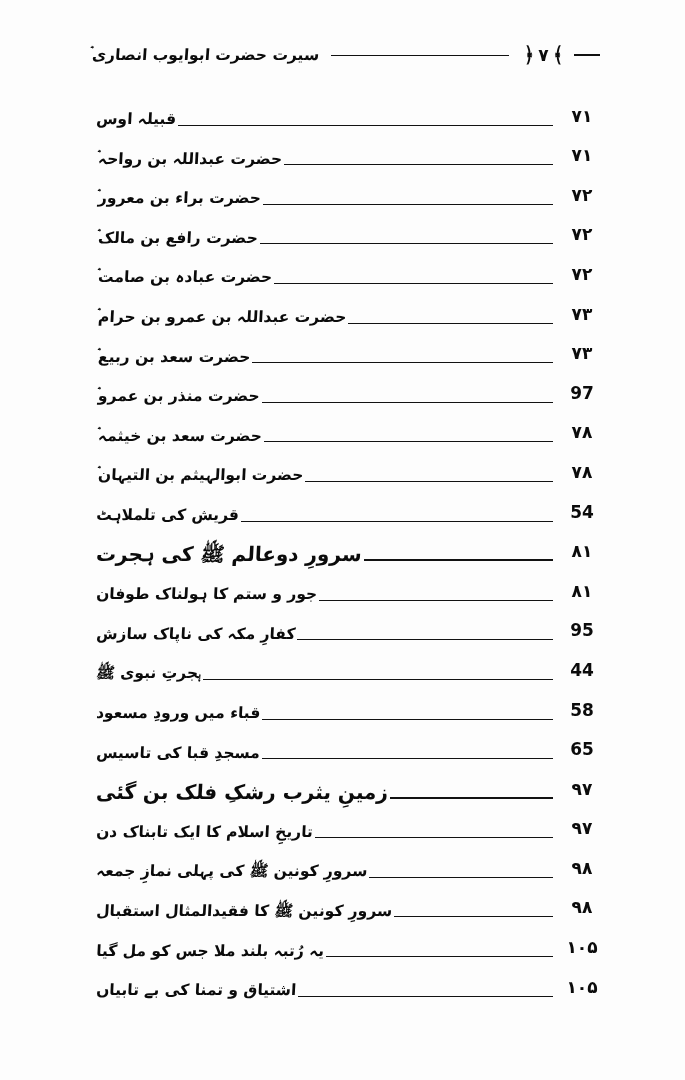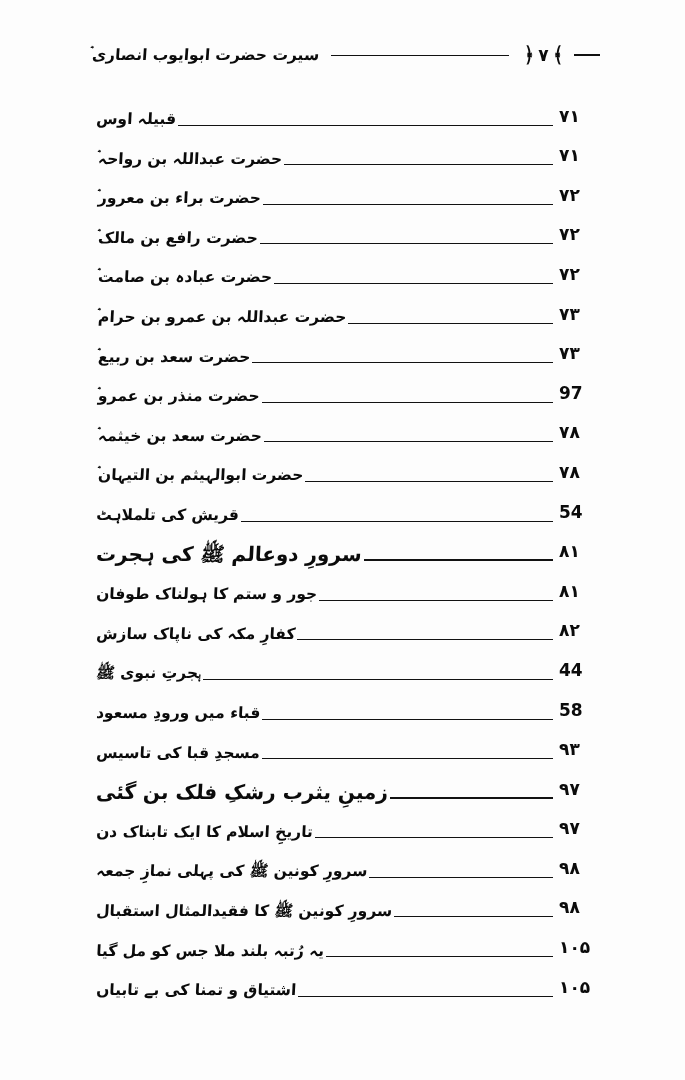--- a/index.html
+++ b/index.html
@@ -90,21 +90,21 @@
     display: flex;
     flex-direction: row;      
     align-items: flex-end;
     height: 39.6px;
     position: relative;
   }
   .toc-pageno {
     flex: 0 0 46px;
     font-size: 17px;
     font-weight: 700;
-    text-align: left;
+    text-align: center;
     line-height: 1;
     padding-bottom: 7px;
     white-space: nowrap;
     direction: rtl;
     unicode-bidi: isolate;
   }
   .toc-leader {
     flex: 1 1 auto;
     height: 0;
     border-bottom: 1.7px solid #121212;
@@ -215,36 +215,36 @@
         <span class="toc-pageno">۸۱</span>
         <span class="toc-leader"></span>
         <span class="toc-title"><span>سرورِ دوعالم ﷺ کی ہجرت</span></span>
       </div>
       <div class="toc-row">
         <span class="toc-pageno">۸۱</span>
         <span class="toc-leader"></span>
         <span class="toc-title"><span>جور و ستم کا ہولناک طوفان</span></span>
       </div>
       <div class="toc-row">
-        <span class="toc-pageno">۸۲</span>
+        <span class="toc-pageno">95</span>
         <span class="toc-leader"></span>
         <span class="toc-title"><span>کفارِ مکہ کی ناپاک سازش</span></span>
       </div>
       <div class="toc-row">
         <span class="toc-pageno">44</span>
         <span class="toc-leader"></span>
         <span class="toc-title"><span>ہجرتِ نبوی ﷺ</span></span>
       </div>
       <div class="toc-row">
         <span class="toc-pageno">58</span>
         <span class="toc-leader"></span>
         <span class="toc-title"><span>قباء میں ورودِ مسعود</span></span>
       </div>
       <div class="toc-row">
-        <span class="toc-pageno">۹۳</span>
+        <span class="toc-pageno">65</span>
         <span class="toc-leader"></span>
         <span class="toc-title"><span>مسجدِ قبا کی تاسیس</span></span>
       </div>
       <div class="toc-row heading">
         <span class="toc-pageno">۹۷</span>
         <span class="toc-leader"></span>
         <span class="toc-title"><span>زمینِ یثرب رشکِ فلک بن گئی</span></span>
       </div>
       <div class="toc-row">
         <span class="toc-pageno">۹۷</span>

